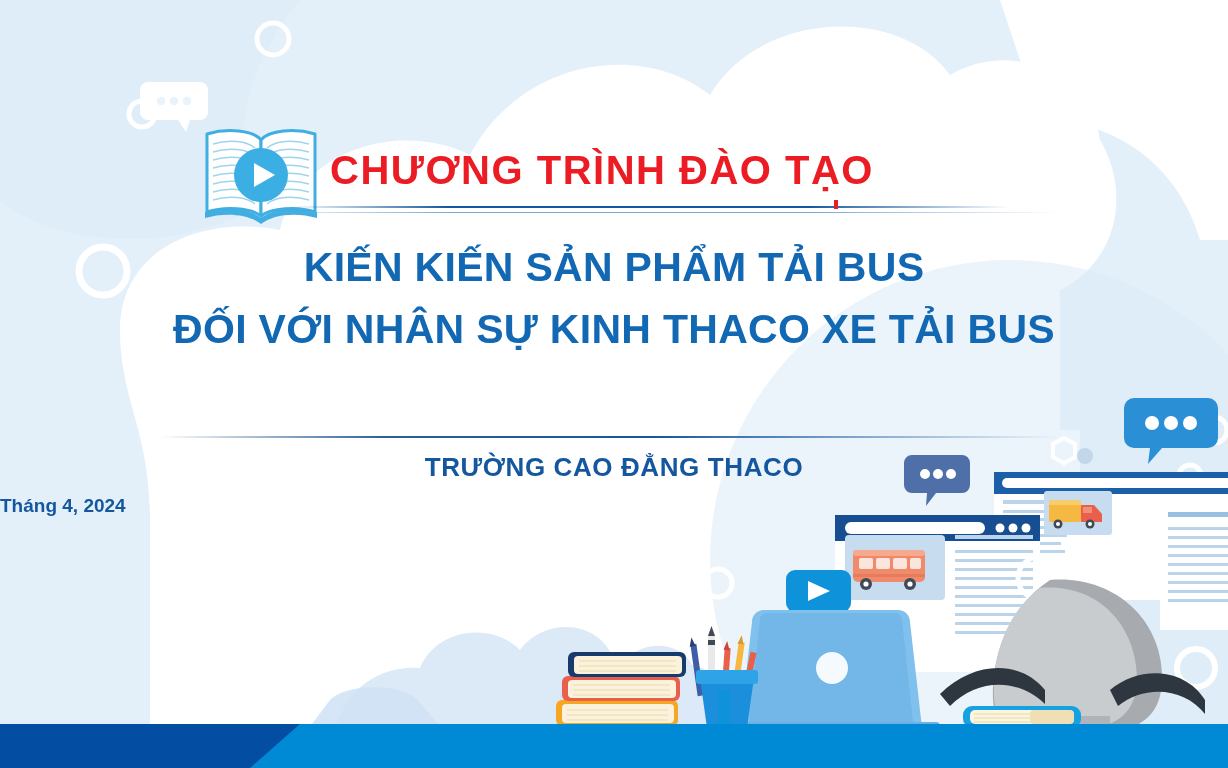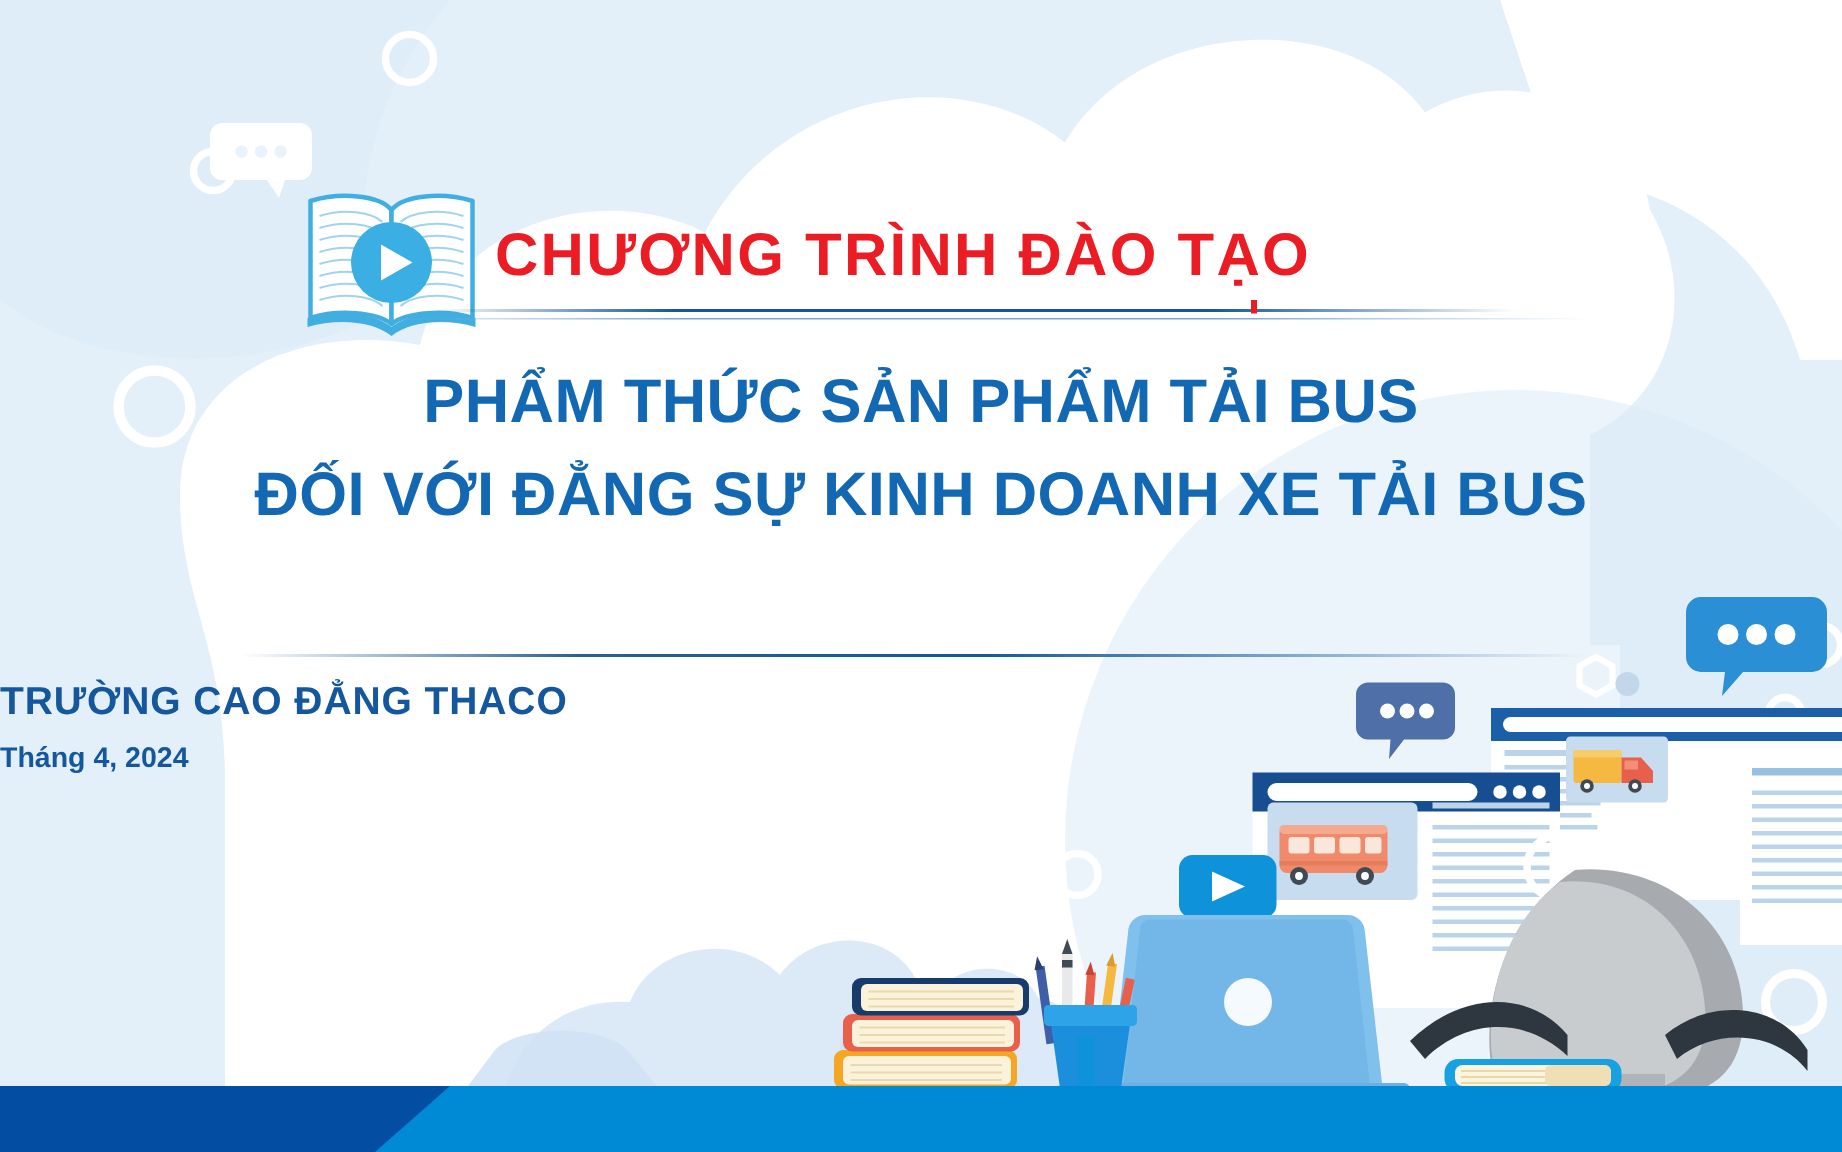--- a/index.html
+++ b/index.html
@@ -60,21 +60,21 @@
     letter-spacing: 0.3px;
     line-height: 62px;
     white-space: nowrap;
   }
 
   .org {
     position: absolute;
     left: 0;
     top: 452px;
     width: 1228px;
-    text-align: left;
+    text-align: center;
     font-size: 26px;
     font-weight: bold;
     color: #14579E;
     letter-spacing: 0.6px;
   }
   .date {
     position: absolute;
     left: 0;
     top: 495px;
     width: 1228px;
@@ -423,21 +423,21 @@
   <div class="rule rule-top-a"></div>
   <div class="rule rule-top-b"></div>
   <div class="red-tick"></div>
   <div class="rule rule-bottom"></div>
 
   <div class="content">
 
     <div class="eyebrow">CHƯƠNG TRÌNH ĐÀO TẠO</div>
 
     <div class="title-block">
-      <div class="title-line">PHẨM THỨC SẢN PHẨM TẢI BUS</div>
-      <div class="title-line">ĐỐI VỚI ĐẲNG SỰ KINH DOANH XE TẢI BUS</div>
+      <div class="title-line">KIẾN KIẾN SẢN PHẨM TẢI BUS</div>
+      <div class="title-line">ĐỐI VỚI NHÂN SỰ KINH THACO XE TẢI BUS</div>
     </div>
 
     <div class="org">TRƯỜNG CAO ĐẲNG THACO</div>
     <div class="date">Tháng 4, 2024</div>
   </div>
 
 </div>
 
 </body></html>

